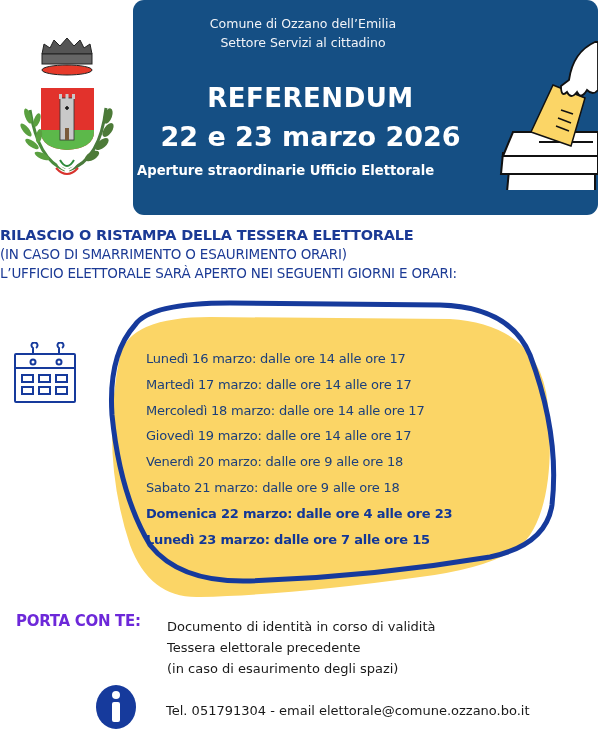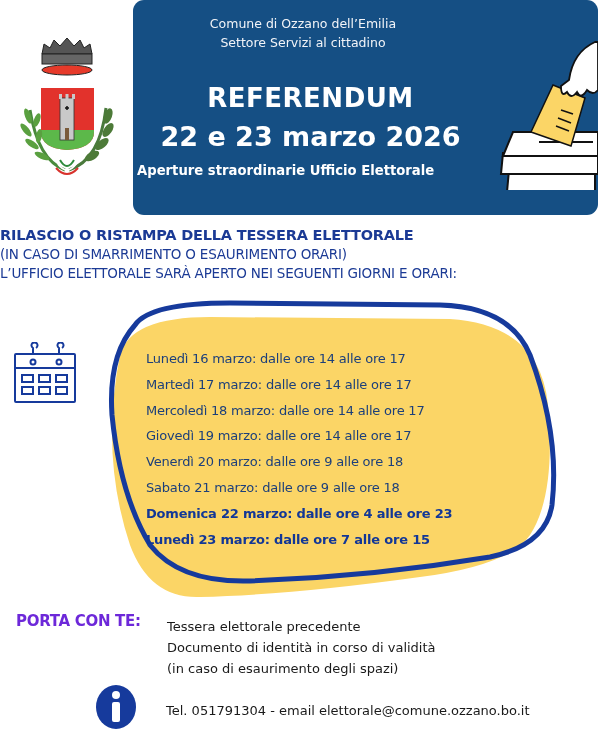--- a/index.html
+++ b/index.html
@@ -145,22 +145,22 @@
   <div class="row">Mercoledì 18 marzo: dalle ore 14 alle ore 17</div>
   <div class="row">Giovedì 19 marzo: dalle ore 14 alle ore 17</div>
   <div class="row">Venerdì 20 marzo: dalle ore 9 alle ore 18</div>
   <div class="row">Sabato 21 marzo: dalle ore 9 alle ore 18</div>
   <div class="row bold">Domenica 22 marzo: dalle ore 4 alle ore 23</div>
   <div class="row bold">Lunedì 23 marzo: dalle ore 7 alle ore 15</div>
 </div>
 
 <div class="bring-label">PORTA CON TE:</div>
 <div class="bring-list">
+  <div>Documento di identità in corso di validità</div>
   <div>Tessera elettorale precedente</div>
-  <div>Documento di identità in corso di validità</div>
   <div>(in caso di esaurimento degli spazi)</div>
 </div>
 
 <svg class="info-icon" viewBox="0 0 42 46">
   <ellipse cx="21" cy="23" rx="20" ry="22" fill="#163a9c"></ellipse>
   <circle cx="21" cy="11" r="4" fill="#fff"></circle>
   <rect x="17" y="18" width="8" height="20" rx="2" fill="#fff"></rect>
 </svg>
 <div class="contact">Tel. 051791304 - email elettorale@comune.ozzano.bo.it</div>
 

